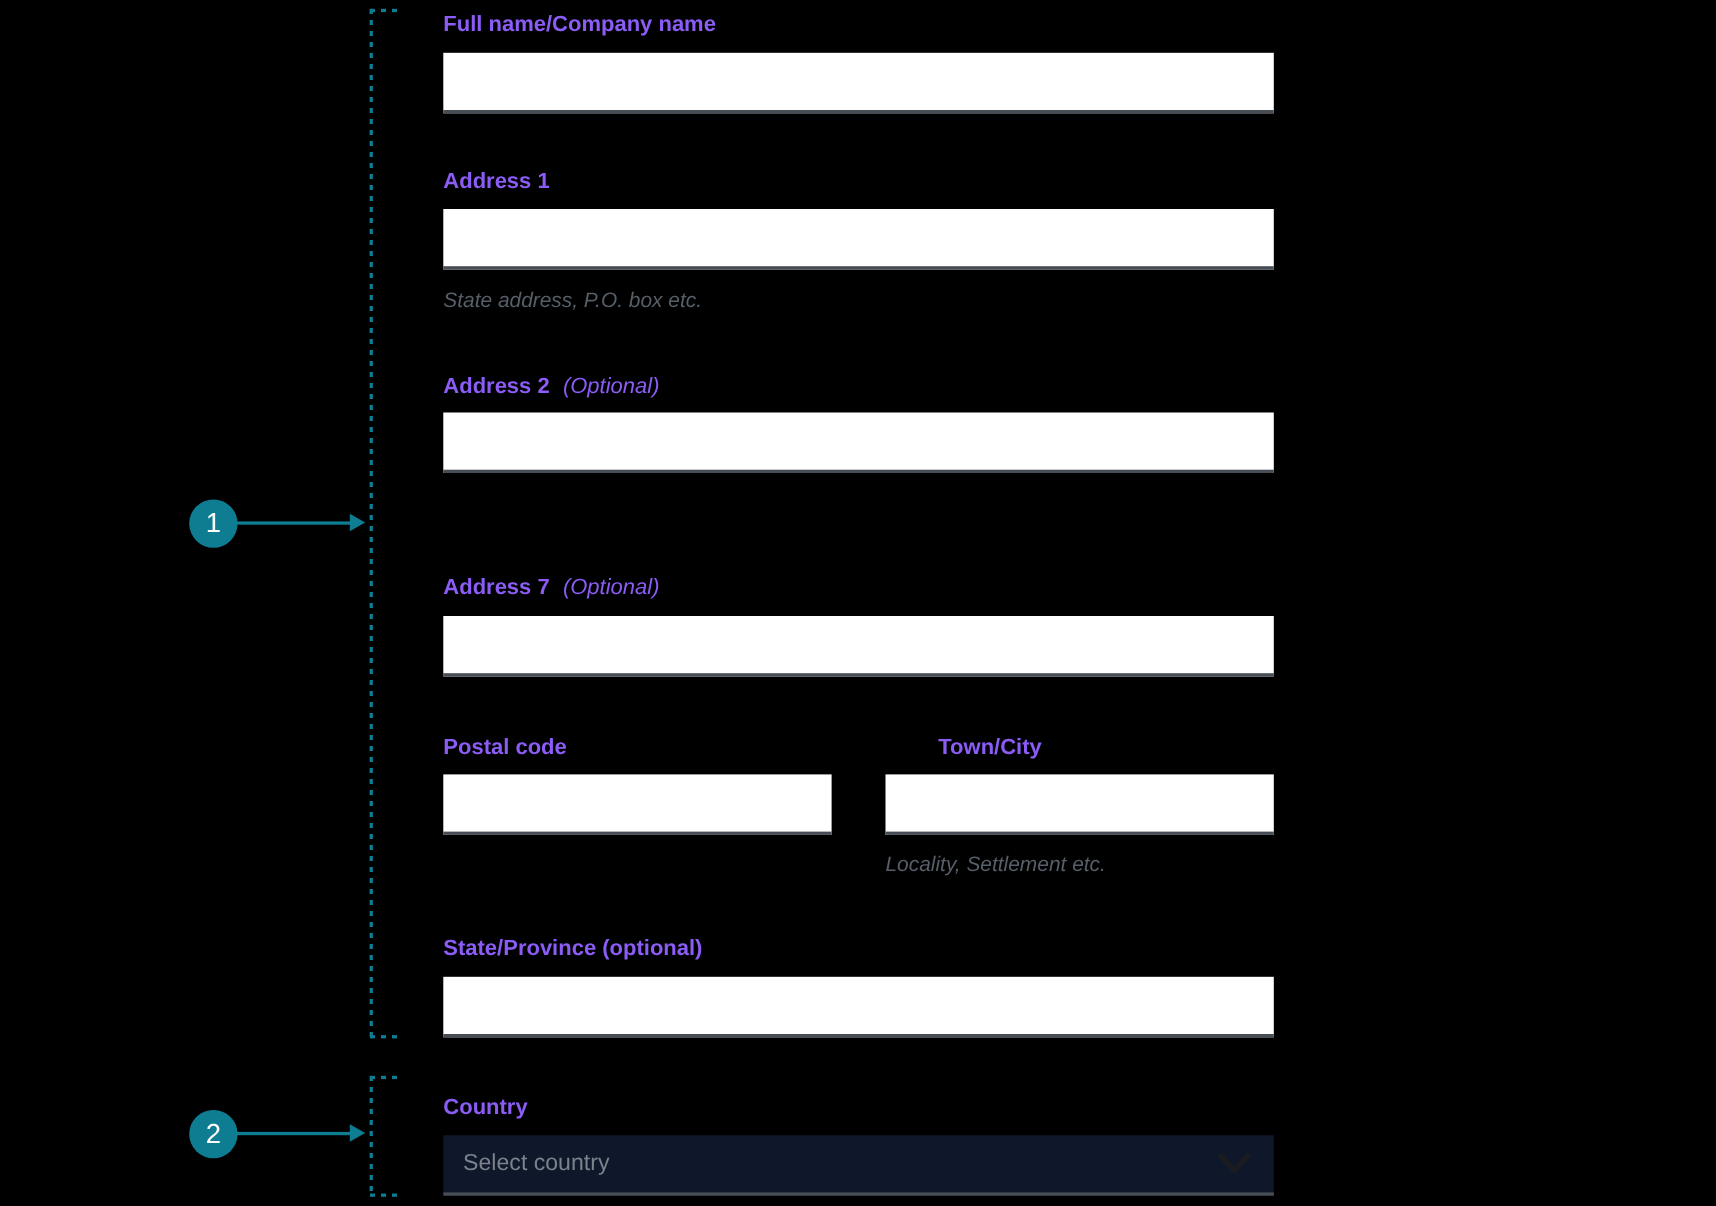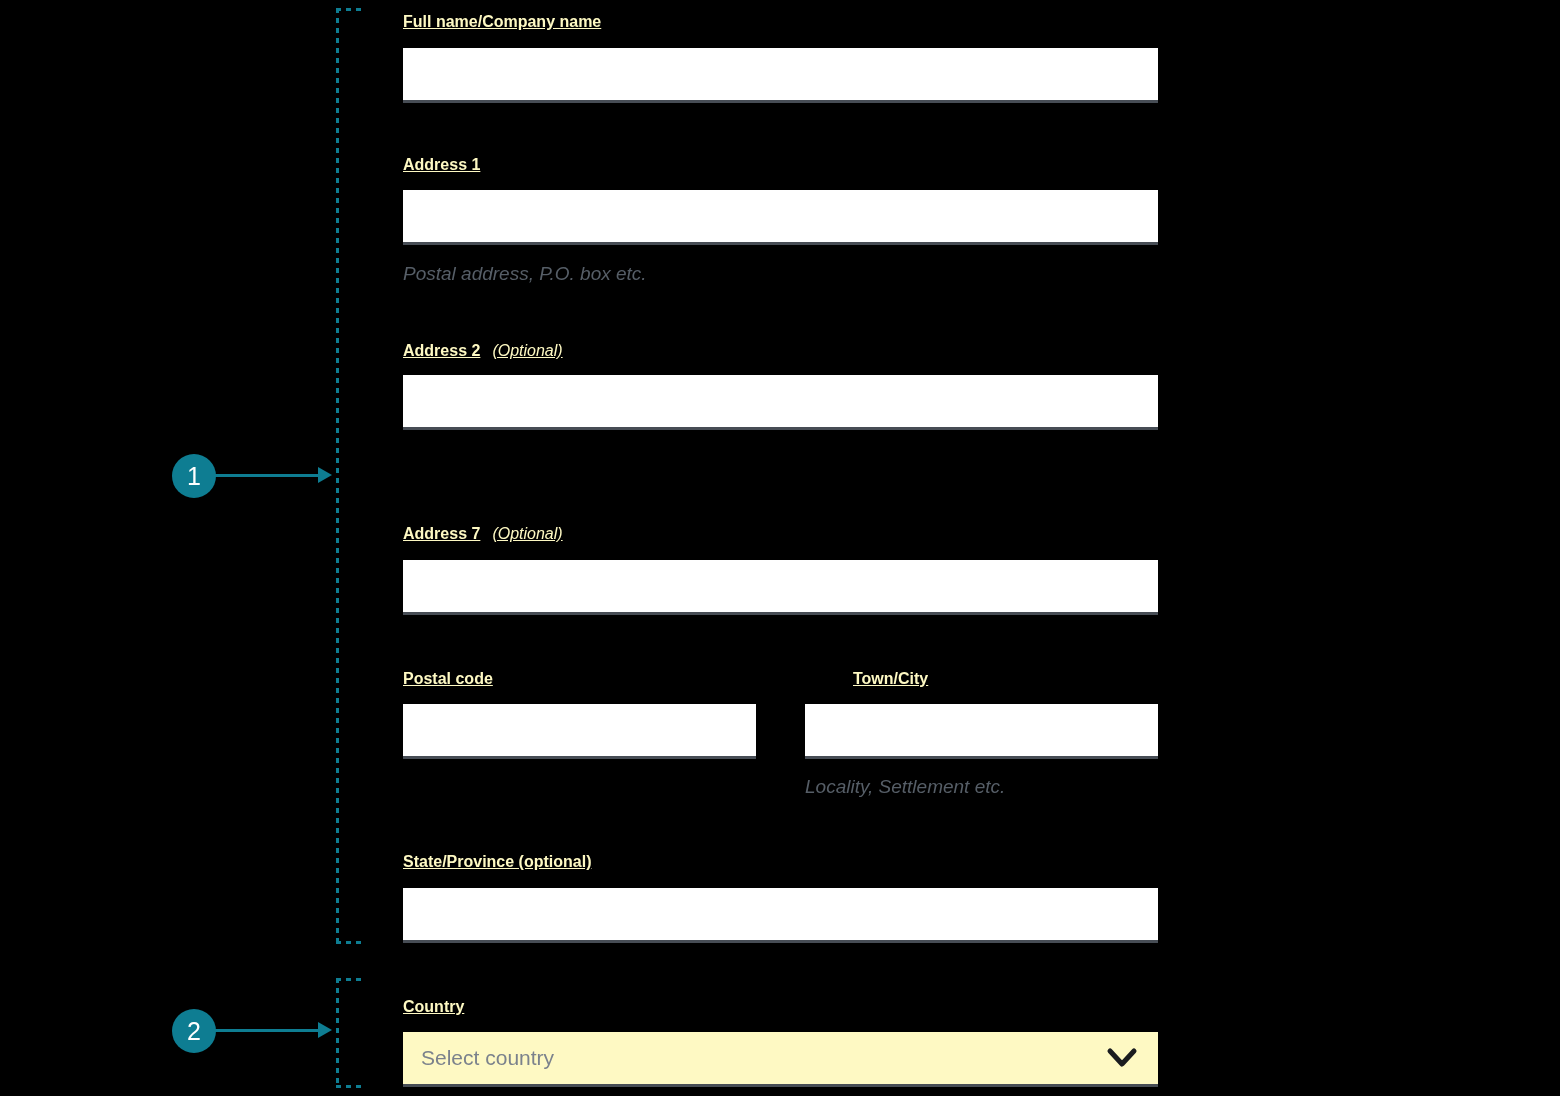--- a/index.html
+++ b/index.html
@@ -2,38 +2,38 @@
 <html><head>
 <meta charset="utf-8">
 <style>
   html,body{margin:0;padding:0;background:#000;}
   .canvas{
     position:relative;width:1560px;height:1096px;background:#000000;
     font-family:"Liberation Sans",sans-serif;overflow:hidden;
   }
   
   .lbl{
-    position:absolute;font-size:16px;font-weight:700;color:#fef9c3;
-    white-space:nowrap;line-height:24px;text-decoration:underline;
+    position:absolute;font-size:20px;font-weight:700;color:#8b5cf6;
+    white-space:nowrap;line-height:24px;
   }
   .lbl .opt{font-weight:400;font-style:italic;margin-left:12px;}
   
   .helper{
     position:absolute;font-size:19px;font-style:italic;color:#565E67;
     white-space:nowrap;line-height:24px;
   }
   
   .inp{
     position:absolute;box-sizing:border-box;height:55px;background:#FFFFFF;
     border:none;border-bottom:3px solid #474D55;padding:0 16px;
     font-family:"Liberation Sans",sans-serif;font-size:20px;color:#333;outline:none;
   }
   
   .sel{
-    position:absolute;box-sizing:border-box;height:55px;background:#fef9c3;
+    position:absolute;box-sizing:border-box;height:55px;background:#0f172a;
     border-bottom:3px solid #474D55;display:flex;align-items:center;
     padding:0 18px;cursor:pointer;
   }
   .sel-text{font-size:21px;color:#7B828C;flex:1;}
   .sel .chev{display:flex;align-items:center;}
   
   .br-v{position:absolute;width:3px;background:repeating-linear-gradient(180deg,#0E7D92 0 5px,transparent 5px 10px);}
   .br-h{position:absolute;height:3px;background:repeating-linear-gradient(90deg,#0E7D92 0 5px,transparent 5px 10px);}
   
   .badge{
@@ -79,21 +79,21 @@
     </div>
     <div class="c-line" style="left:214px;top:1029px;width:106px;"></div>
     <div class="c-head" style="left:318px;top:1022px;"></div>
   </div>
 
   <div class="lbl" style="left:403px;top:10px;">Full name/Company name</div>
   <input class="inp" style="left: 403px; top: 48px; width: 755px;" value="">
 
   <div class="lbl" style="left:403px;top:153px;">Address 1</div>
   <input class="inp" style="left: 403px; top: 190px; width: 755px;" value="">
-  <div class="helper" style="left:403px;top:262px;">Postal address, P.O. box etc.</div>
+  <div class="helper" style="left:403px;top:262px;">State address, P.O. box etc.</div>
 
   <div class="lbl" style="left:403px;top:339px;">
     <span>Address 2</span><span class="opt">(Optional)</span>
   </div>
   <input class="inp" style="left: 403px; top: 375px; width: 755px;" value="">
 
   <div class="lbl" style="left:403px;top:522px;">
     <span>Address 7</span><span class="opt">(Optional)</span>
   </div>
   <input class="inp" style="left: 403px; top: 560px; width: 755px;" value="">

